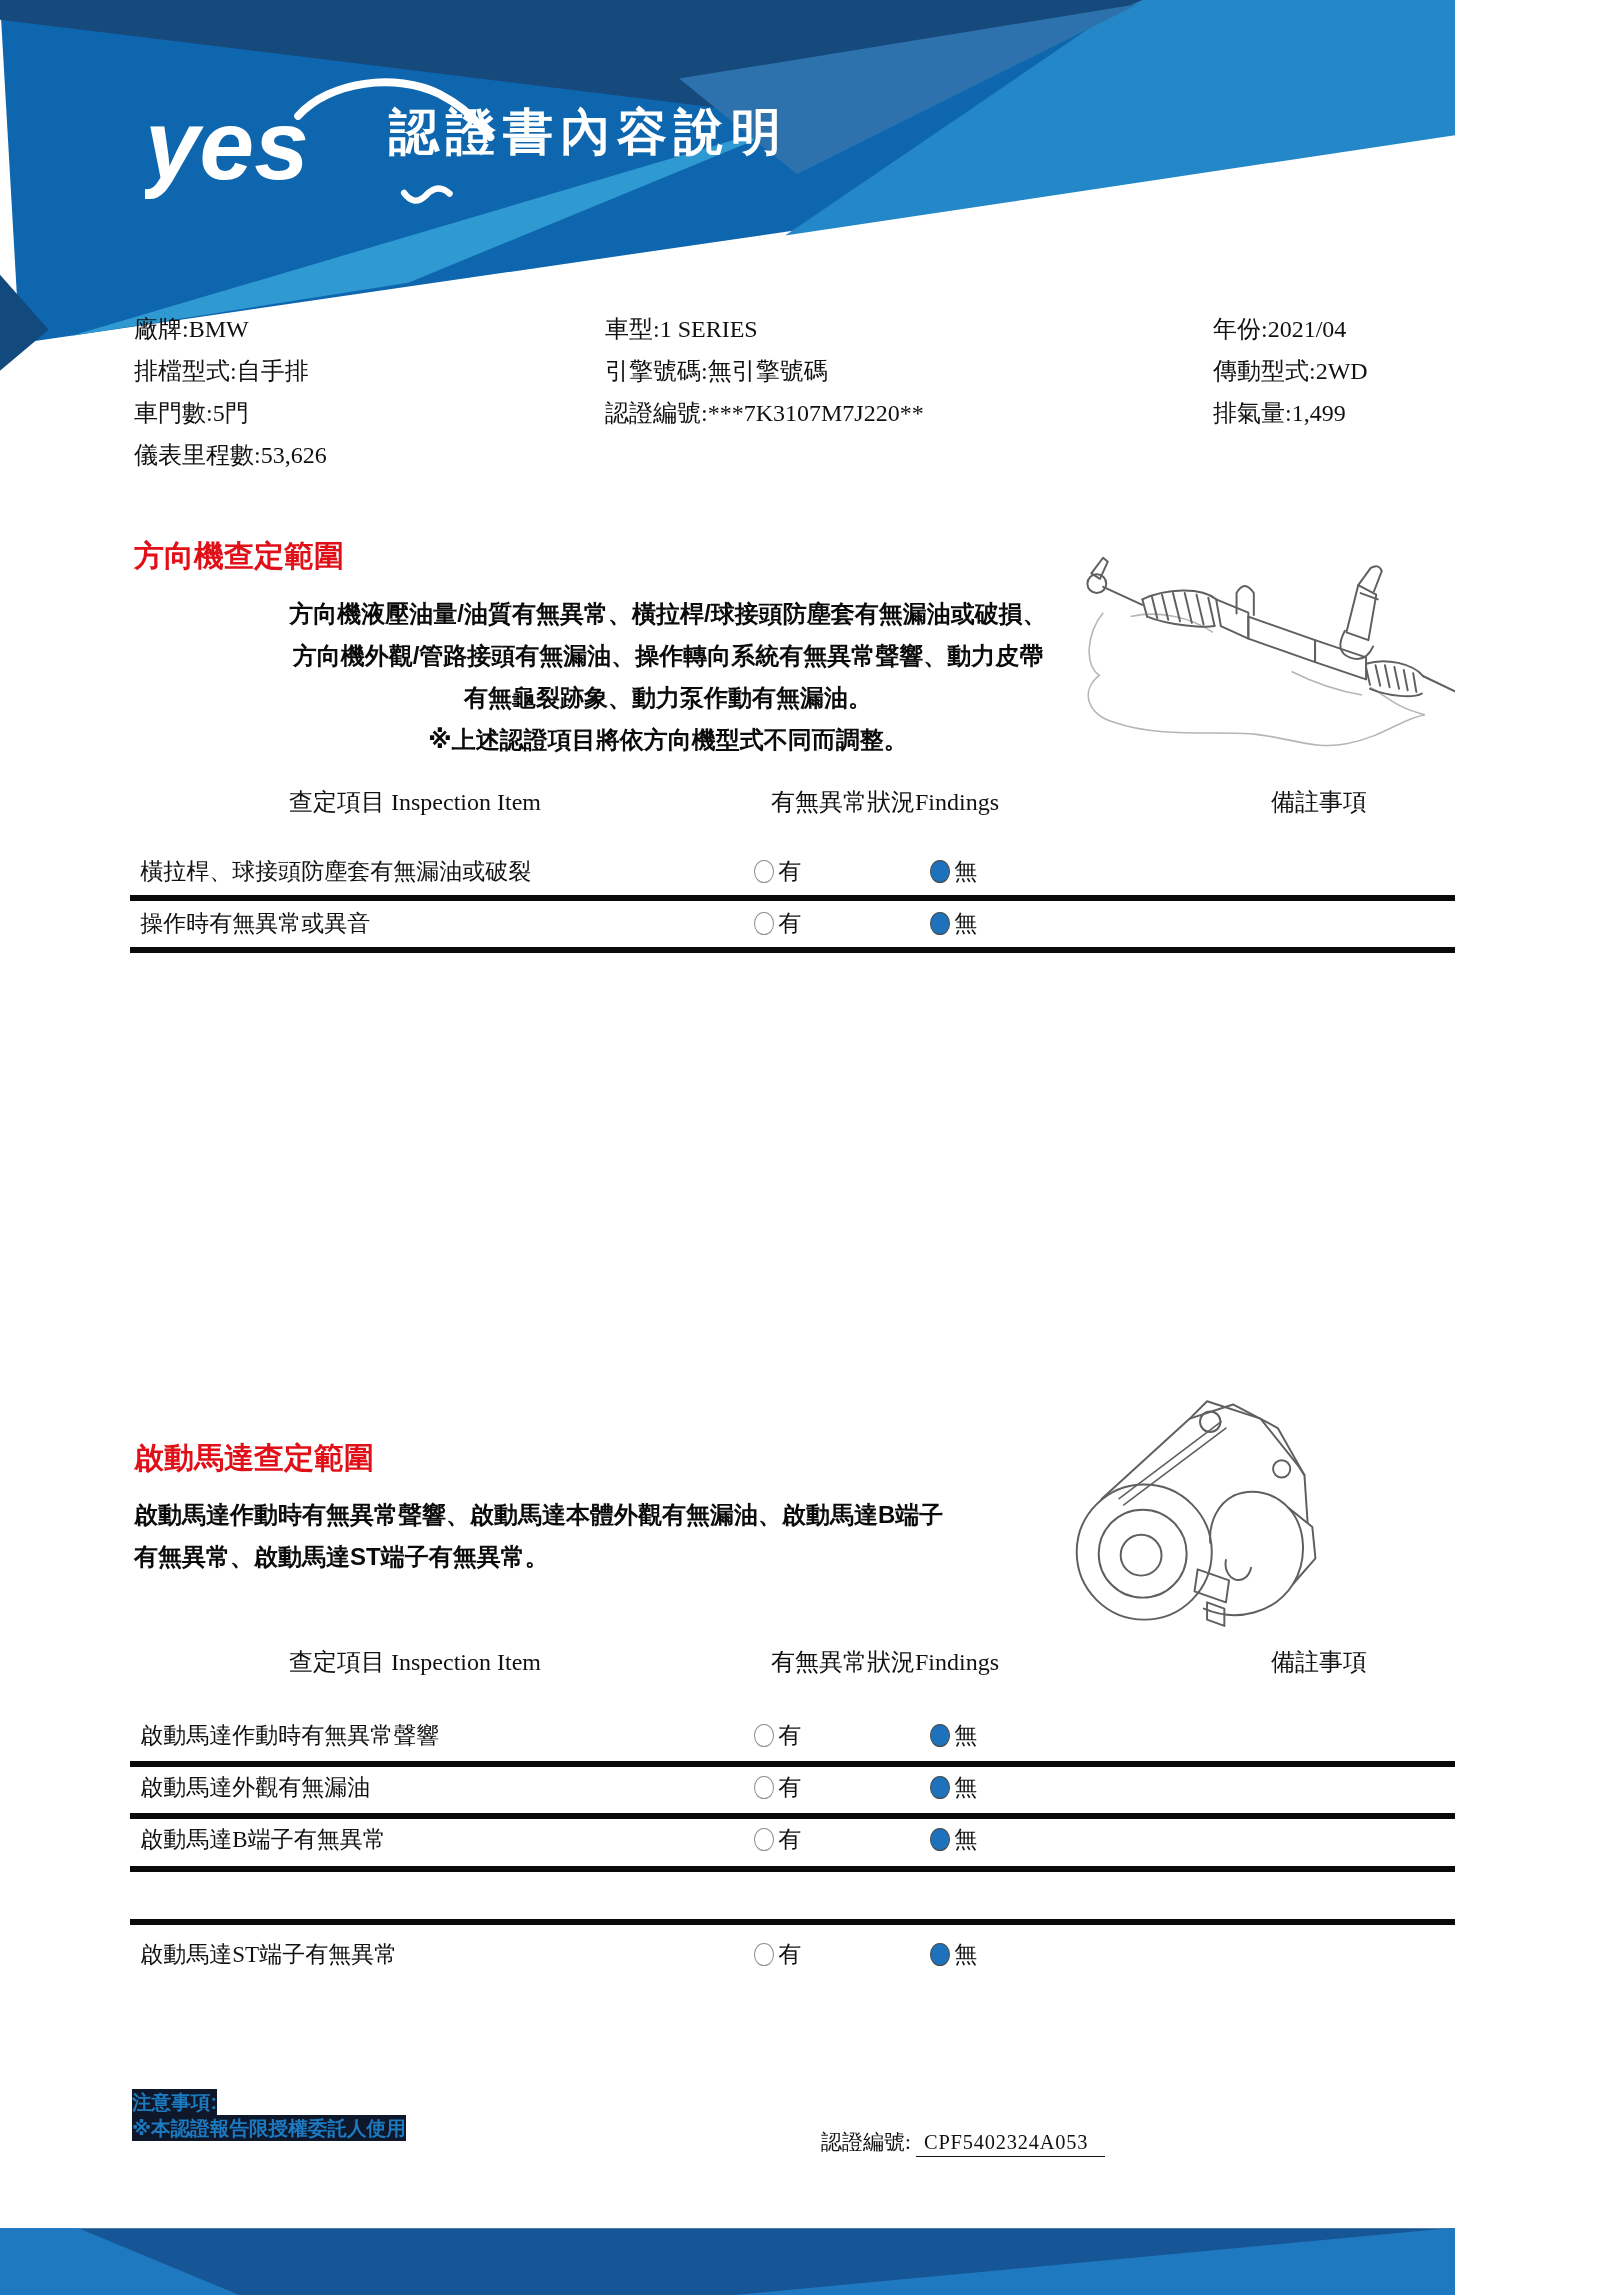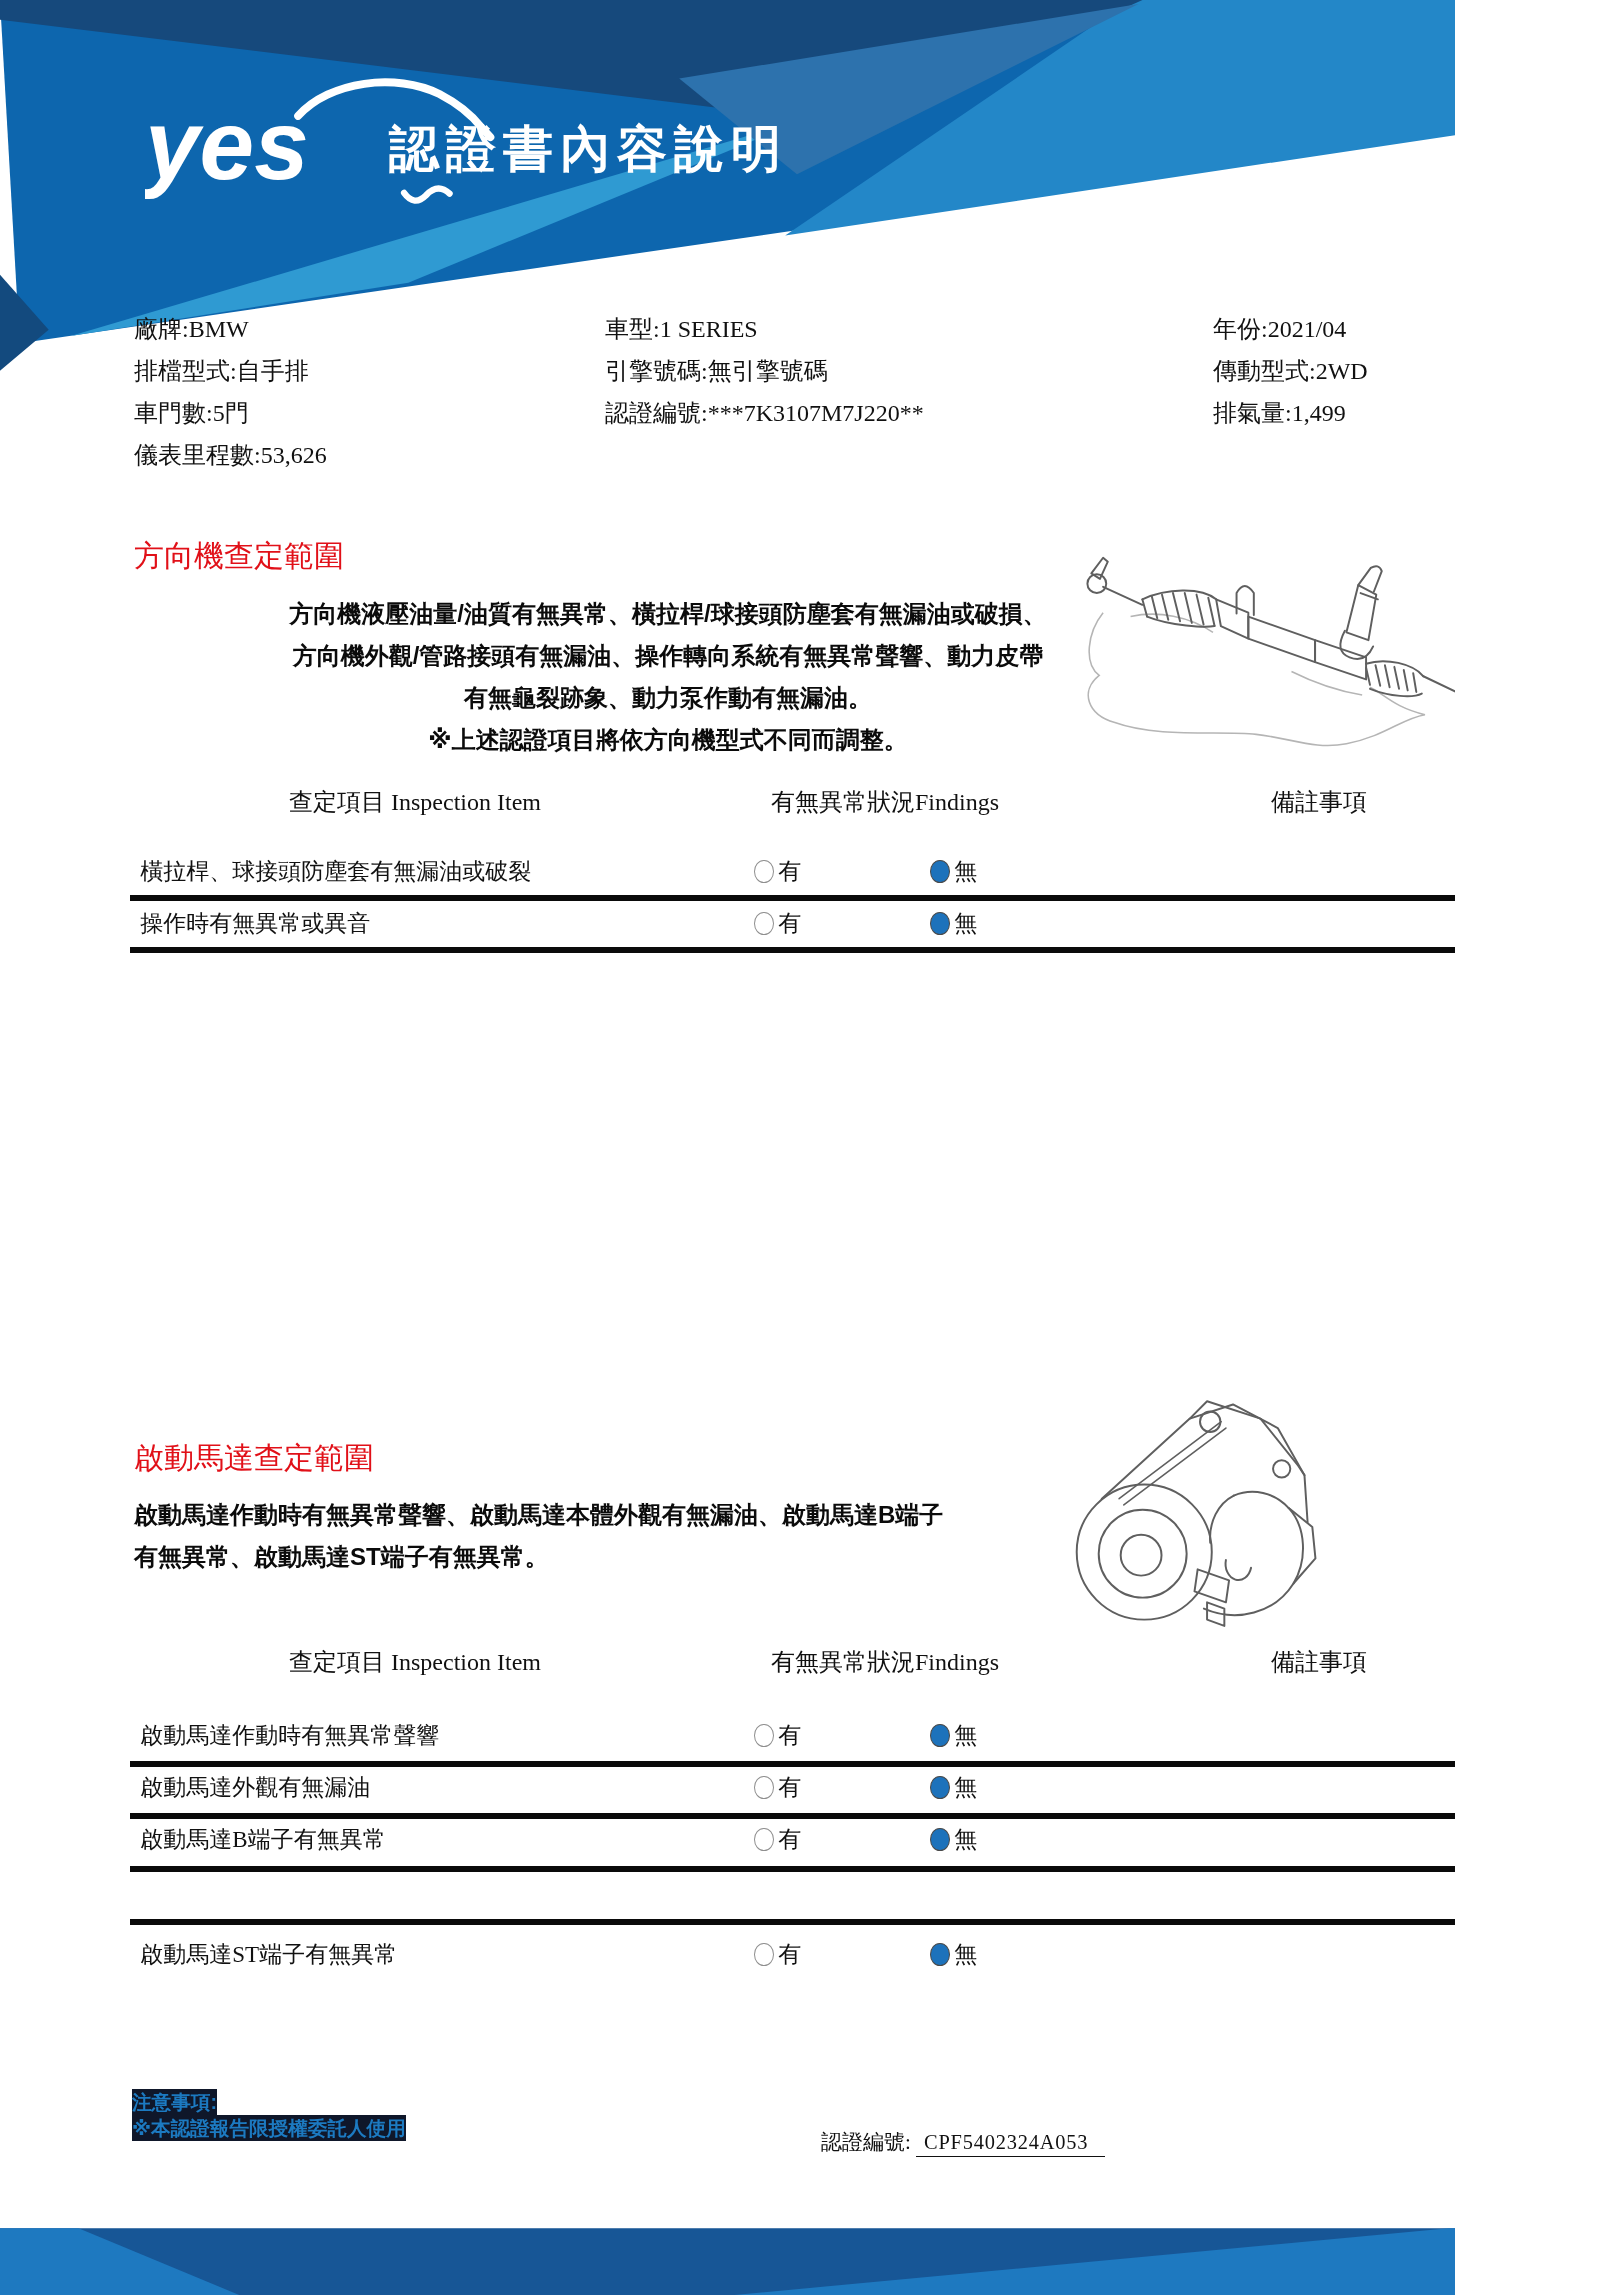--- a/index.html
+++ b/index.html
@@ -4,30 +4,30 @@
 <style>
   html,body{margin:0;padding:0;background:#fff;}
   .page{position:relative;width:1455px;height:2295px;background:#ffffff;overflow:hidden;
         font-family:"Liberation Serif","DejaVu Serif",serif;color:#111;}
   svg{display:block;}
 
   
   .hdr{position:absolute;left:0;top:0;width:1623px;height:377px;}
   .logo-wrap{position:absolute;left:145px;top:61px;width:369px;height:157px;}
   .hdr-title{position:absolute;left:389px;top:99px;font-family:"Liberation Sans","DejaVu Sans",sans-serif;
-             font-weight:bold;font-size:50px;letter-spacing:7px;color:#ffffff;white-space:nowrap;margin-top:17px;}
+             font-weight:bold;font-size:50px;letter-spacing:7px;color:#ffffff;white-space:nowrap;}
 
   
   .info-col{position:absolute;top:308px;font-size:24px;line-height:42px;white-space:nowrap;}
   .info-col .lbl{color:#111;}
   .info-col .val{color:#111;}
 
   
   .sec-title{position:absolute;left:134px;font-family:"Liberation Sans","DejaVu Sans",sans-serif;
-             font-weight:normal;font-size:30px;color:#e11018;white-space:nowrap;}
+             font-weight:bold;font-size:30px;color:#e11018;white-space:nowrap;}
   .sec-desc{position:absolute;left:134px;width:1068px;font-family:"Liberation Sans","DejaVu Sans",sans-serif;
             font-weight:bold;font-size:24px;line-height:42px;color:#0b0b0b;}
 
   
   .th{position:absolute;font-size:24px;text-align:center;white-space:nowrap;height:31px;line-height:31px;}
   .trow{position:absolute;left:134px;width:1398px;height:31px;line-height:31px;font-size:23px;white-space:nowrap;}
   .trow .item{position:absolute;left:6.3px;top:0;}
   .rule{position:absolute;left:130px;width:1402px;height:5.5px;background:#0a0a0a;}
   .radio-group{position:absolute;top:0;height:31px;display:flex;align-items:center;gap:4.7px;}
   .rg-yes{left:620px;} .rg-no{left:796px;}

